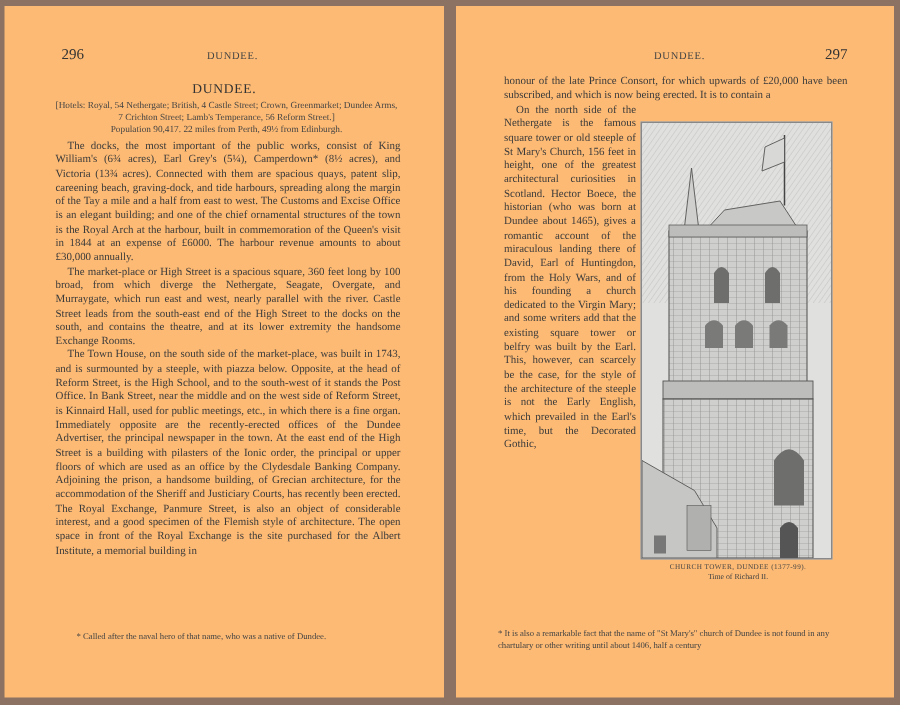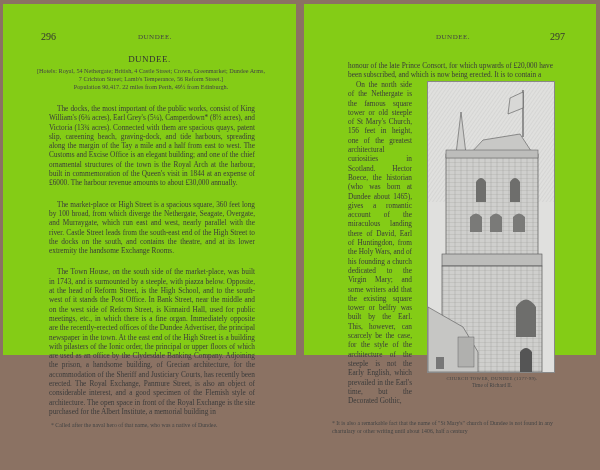--- a/index.html
+++ b/index.html
@@ -4,41 +4,41 @@
 <style>
   html, body { margin: 0; padding: 0; }
   body {
     width: 600px; height: 470px; overflow: hidden;
     background: #8b7263;
     position: relative;
     font-family: "Liberation Serif", "DejaVu Serif", serif;
     color: #3a3a3a;
   }
   .page {
-    position: absolute; top: 4px; height: 351px;
-    background: #84cc16;
+    position: absolute; top: 4px; height: 461px;
+    background: #fdba74;
     box-sizing: border-box;
   }
   #left-page { left: 3px; width: 293px; }
   #right-page { left: 304px; width: 292px; }
   .page-num { position: absolute; top: 27px; font-size: 10px; color: #333; }
   .head-title { position: absolute; top: 29px; font-size: 7px; letter-spacing: 0.5px; color:#444; }
   .section-title {
     position: absolute; top: 50px; left: 0; right: 0; text-align: center;
     font-size: 9px; letter-spacing: 0.5px; color:#333;
   }
   .hotels {
     position: absolute; top: 63px; left: 34px; width: 228px;
     font-size: 6.2px; line-height: 8px; text-align: center; color:#444;
   }
   .body-text {
     position: absolute; font-size: 7.3px; line-height: 9.3px;
     text-align: justify; color: #3b3b3b;
   }
-  .body-text p { margin: 12px; text-indent: 8px; font-family: Liberation Serif, serif; }
+  .body-text p { margin: 0; text-indent: 8px; font-family: Liberation Serif, serif; }
   .body-text p.noindent { text-indent: 0; }
   .footnote {
     position: absolute; font-size: 5.8px; line-height: 7.5px; color:#444;
   }
   .figure {
     position: absolute; left: 123px; top: 77px; width: 126px; height: 290px;
     background: #dcdcda; border: 1px solid #888;
     overflow: hidden;
   }
   .caption {

